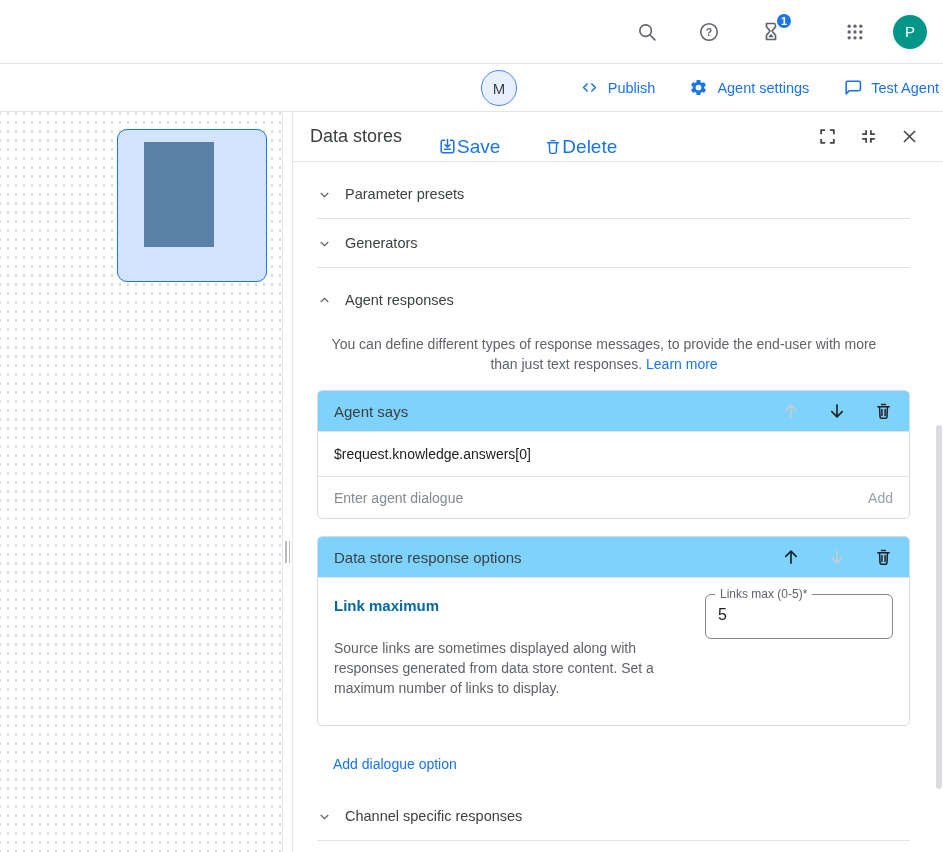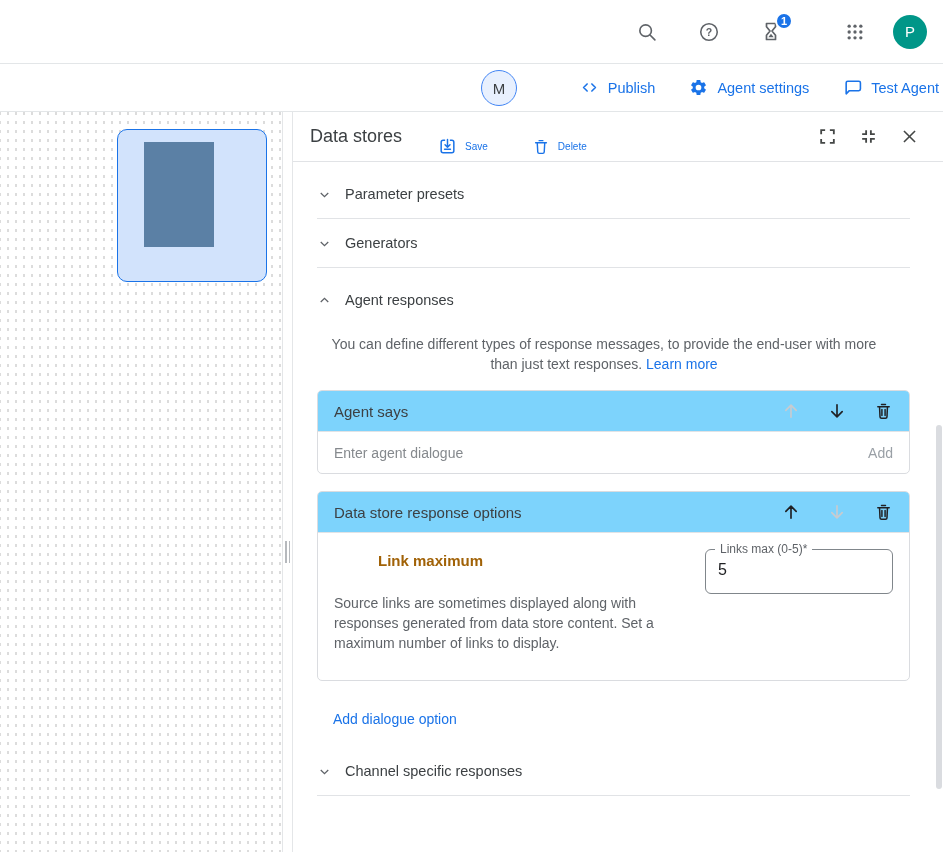--- a/index.html
+++ b/index.html
@@ -40,21 +40,21 @@
     background: var(--node_fill); }
   .gutter { width: 9px; position: relative; background: #fff; }
   .resize-handle { position: absolute; left: 2px; top: 429px; height: 22px; display: flex; gap: 2px; cursor: col-resize; }
   .resize-handle i { width: 1.5px; height: 100%; background: #b6b9bd; display: block; }
 
   
   .panel { flex: 1; border-left: 1px solid #e4e6e8; display: flex; flex-direction: column; position: relative; background:#fff; }
   .panel-header { height: 50px; flex: 0 0 50px; display: flex; align-items: center;
     border-bottom: 1px solid #e1e3e6; padding: 0 22px 0 17px; }
   .panel-title { font-size: 18px; color: #3c4043; margin-right: 36px; }
-  .header-action { display: flex; align-items: center; gap: 8px; color: var(--accent); font-size: 10px;
+  .header-action { display: flex; align-items: center; gap: 0; color: var(--accent); font-size: 19px;
     font-weight: 500; margin-right: 44px; cursor: pointer; margin-top: 20px; }
   .header-spacer { flex: 1; }
   .win-btn { width: 24px; height: 24px; display: flex; align-items: center; justify-content: center;
     color: #444746; margin-left: 17px; cursor: pointer; }
 
   .panel-body { flex: 1; padding: 8px 33px 0 24px; position: relative; }
   .section-row { height: 48px; display: flex; align-items: center; gap: 13px; cursor: pointer; }
   .section-row .chev { color: #5f6368; display: flex; }
   .section-label { font-size: 14.5px; font-weight: 500; color: #3c4043; }
   .divider { border-bottom: 1px solid #e1e3e6; }
@@ -76,21 +76,21 @@
   .card-input-row { height: 42px; border-top: 1px solid #e1e3e6; display: flex; align-items: center;
     padding: 0 16px; }
   .dialogue-input { flex: 1; border: none; outline: none; font-size: 14px; color: #202124;
     font-family: "Liberation Sans", sans-serif; background: transparent; }
   .dialogue-input::placeholder { color: #85898d; }
   .add-btn { font-size: 14px; color: #9aa0a6; background: none; border: none; cursor: pointer;
     font-family: "Liberation Sans", sans-serif; }
 
   .options-body { border-top: 1px solid #e1e3e6; padding: 16px 16px 27px 16px; display: flex; }
   .options-left { flex: 1; padding-right: 16px; }
-  .options-heading { font-size: 15px; font-weight: 700; color: #a16207; margin-top: 3px; margin-bottom: 24px; margin-left: 44px; }
+  .options-heading { font-size: 15px; font-weight: 700; color: #0369a1; margin-top: 3px; margin-bottom: 24px; }
   .options-desc { font-size: 14px; line-height: 20px; color: #5f6368; max-width: 330px; }
   .field { position: relative; width: 188px; height: 45px; border: 1px solid #80868b; border-radius: 6px;
     padding: 11px 12px 0 12px; }
   .field-label { position: absolute; top: -8px; left: 9px; background: #fff; padding: 0 5px;
     font-size: 12px; color: #5f6368; white-space: nowrap; }
   .field-input { width: 100%; border: none; outline: none; font-size: 16px; color: #202124;
     font-family: "Liberation Sans", sans-serif; background: transparent; }
 
   .add-option { display: inline-block; margin: 30px 0 0 16px; font-size: 14px; font-weight: 500; }
 
@@ -277,20 +277,21 @@
             <svg width="20" height="20" viewBox="0 0 24 24">
                 <path d="M12 4.5V19M5.8 12.8 12 19l6.2-6.2" fill="none" stroke="currentColor" stroke-width="2" stroke-linecap="round" stroke-linejoin="round"></path>
               </svg>
           </span>
           <span class="icon-sm-btn">
             <svg width="19" height="19" viewBox="0 0 24 24">
                 <path d="M9.5 3.2h5M4.8 6h14.4M7 6l.6 12.8a1.9 1.9 0 0 0 1.9 1.8h5a1.9 1.9 0 0 0 1.9-1.8L17 6M10 9.5v7.5M14 9.5v7.5" fill="none" stroke="currentColor" stroke-width="1.9" stroke-linecap="round"></path>
               </svg>
           </span>
         </div>
+        <div class="card-row">$request.knowledge.answers[0]</div>
         <div class="card-input-row">
           <input class="dialogue-input" type="text" placeholder="Enter agent dialogue" style="">
           <button class="add-btn">Add</button>
         </div>
       </div>
 
       
       <div class="card">
         <div class="card-header">
           <span class="card-title">Data store response options</span>

